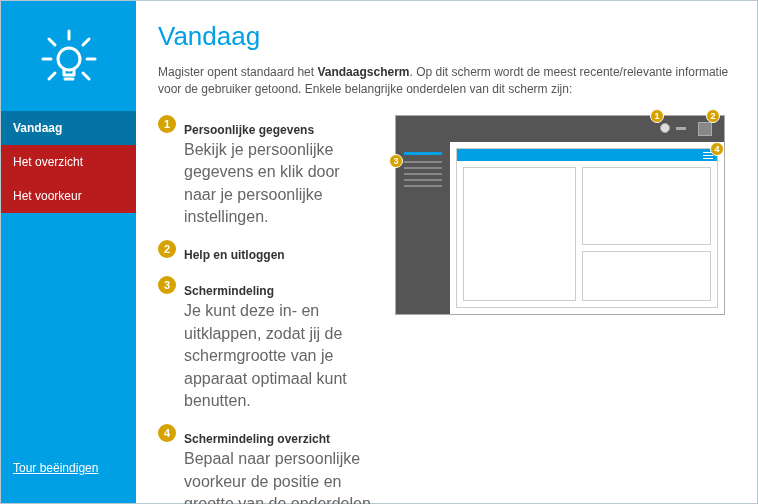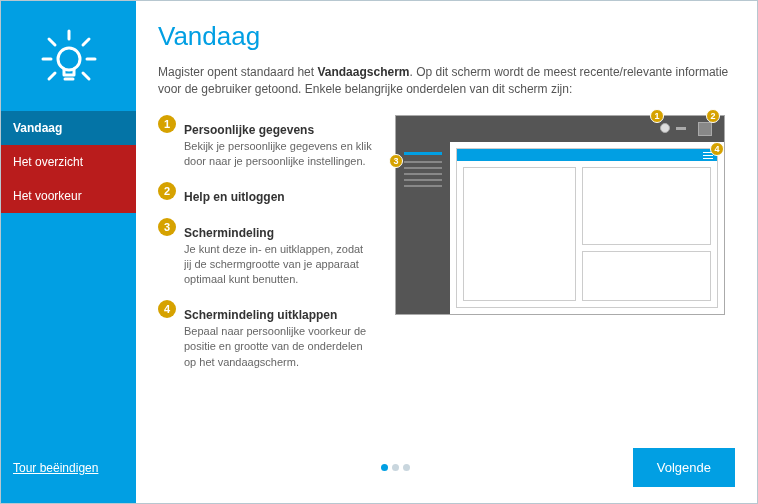--- a/index.html
+++ b/index.html
@@ -17,21 +17,21 @@
   .title { color: #019fe3; font-size: 26px; font-weight: normal; margin-bottom: 12px; }
   .intro { font-size: 12px; color: #555; line-height: 1.45; margin-bottom: 16px; }
   .intro b { color: #333; margin-top: 44px; }
   .content { display: flex; gap: 22px; flex: 1; }
   .list { width: 215px; }
   .item { margin-bottom: 12px; overflow: hidden; }
   .badge { display: inline-flex; width: 18px; height: 18px; background: #d6a200; color: #fff; border-radius: 50%; font-size: 11px; font-weight: bold; align-items: center; justify-content: center; margin-right: 8px; float: left; }
   .badge-sm { display: inline-flex; width: 14px; height: 14px; background: #d6a200; color: #fff; border-radius: 50%; font-size: 9px; font-weight: bold; align-items: center; justify-content: center; position: absolute; border: 1px solid #fff; }
   .item-body { overflow: hidden; margin-top: 8px; }
   .item-title { font-weight: bold; font-size: 12px; color: #333; margin-bottom: 2px; }
-  .item-desc { font-size: 11px; color: #666; line-height: 1.4; }
+  .item-desc { font-size: 16px; color: #666; line-height: 1.4; }
   .illus { flex: 1; max-width: 330px; }
   .mock { width: 100%; height: 200px; border: 1px solid #aaa; position: relative; background: #fff; }
   .mock-top { height: 26px; background: #555; position: relative; }
   .mock-circle { position: absolute; top: 7px; right: 54px; width: 10px; height: 10px; border: 1px solid #aaa; border-radius: 50%; background: #ddd; }
   .mock-dash { position: absolute; top: 11px; right: 38px; width: 10px; height: 3px; background: #aaa; }
   .mock-sq { position: absolute; top: 6px; right: 12px; width: 14px; height: 14px; background: #888; border: 1px solid #aaa; }
   .mock-side { position: absolute; left: 0; top: 26px; bottom: 0; width: 54px; background: #555; padding: 10px 8px; }
   .mock-side-line { height: 2px; background: #888; margin-bottom: 4px; }
   .mock-side-first { background: #019fe3; height: 3px; margin-bottom: 6px; }
   .mock-main { position: absolute; left: 60px; right: 6px; top: 32px; bottom: 6px; border: 1px solid #ccc; background: #fff; }
@@ -107,21 +107,21 @@
         <div class="item">
           <span class="badge">3</span>
           <div class="item-body">
             <div class="item-title">Schermindeling</div>
             <div class="item-desc">Je kunt deze in- en uitklappen, zodat jij de schermgrootte van je apparaat optimaal kunt benutten.</div>
           </div>
         </div>
         <div class="item">
           <span class="badge">4</span>
           <div class="item-body">
-            <div class="item-title">Schermindeling uitklappen</div>
+            <div class="item-title">Schermindeling overzicht</div>
             <div class="item-desc">Bepaal naar persoonlijke voorkeur de positie en grootte van de onderdelen op het vandaagscherm.</div>
           </div>
         </div>
       </div>
 
       <div class="illus">
         <div class="mock">
           <div class="mock-top">
             <span class="mock-circle"></span>
             <span class="mock-dash"></span>

